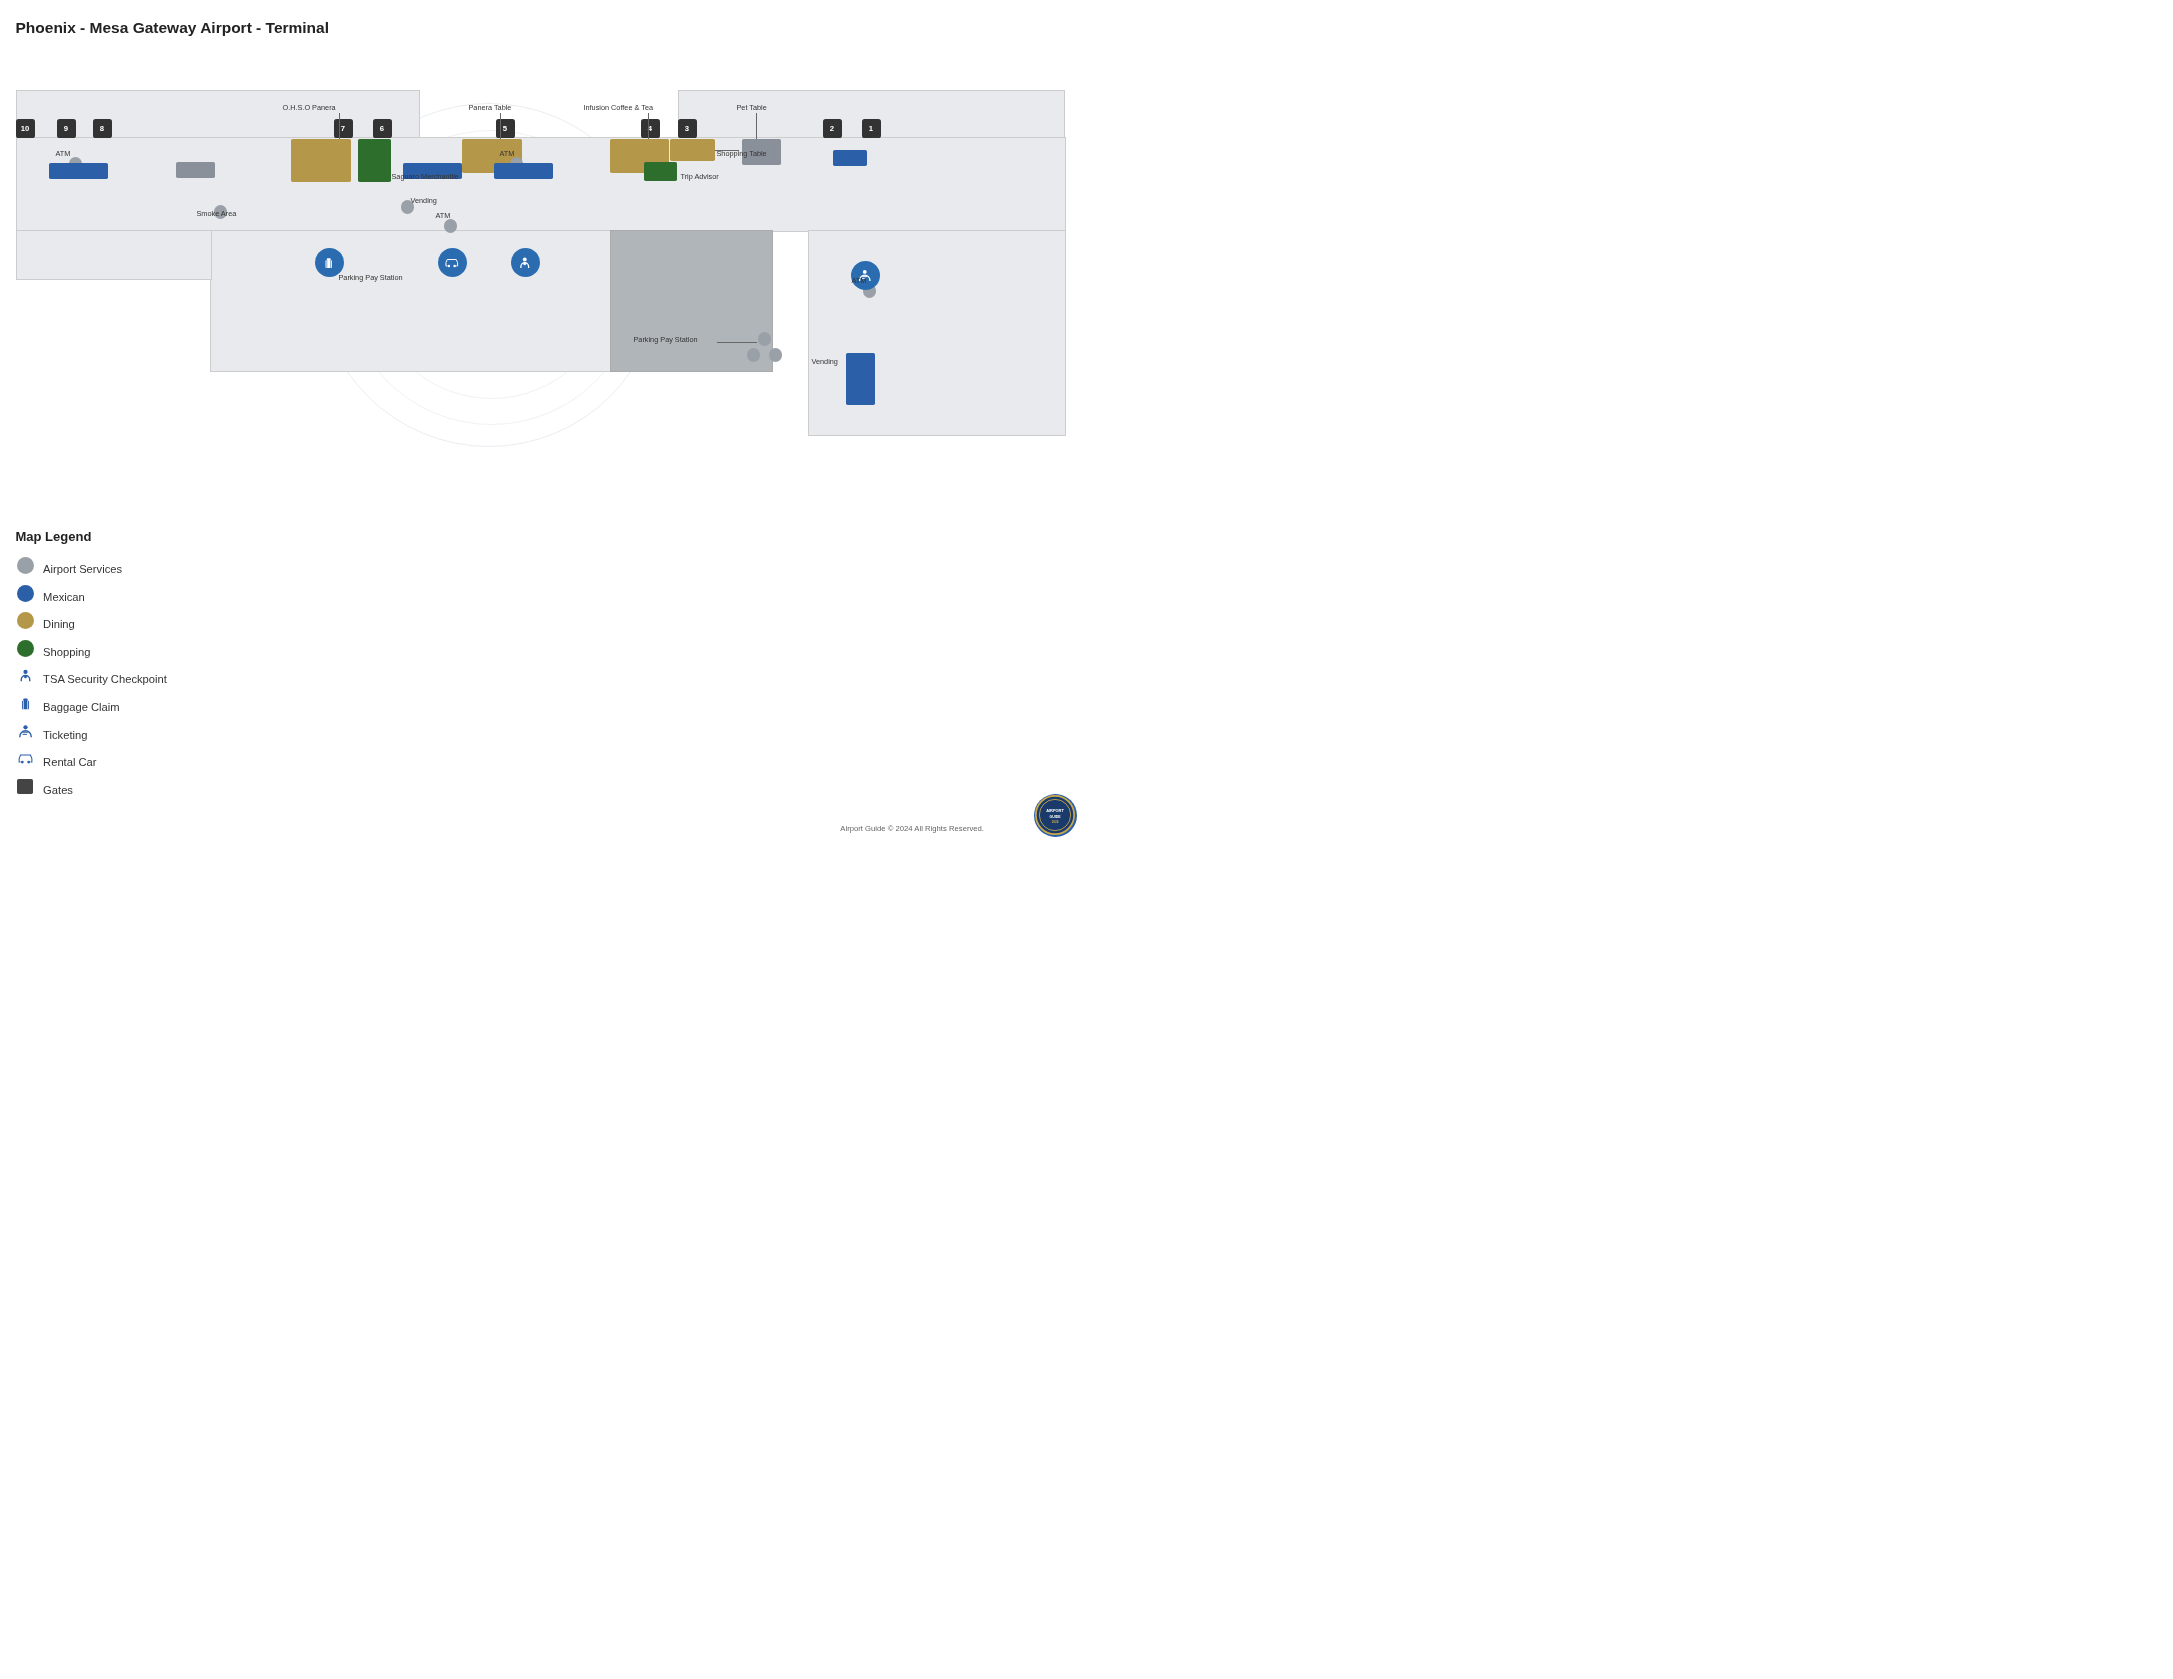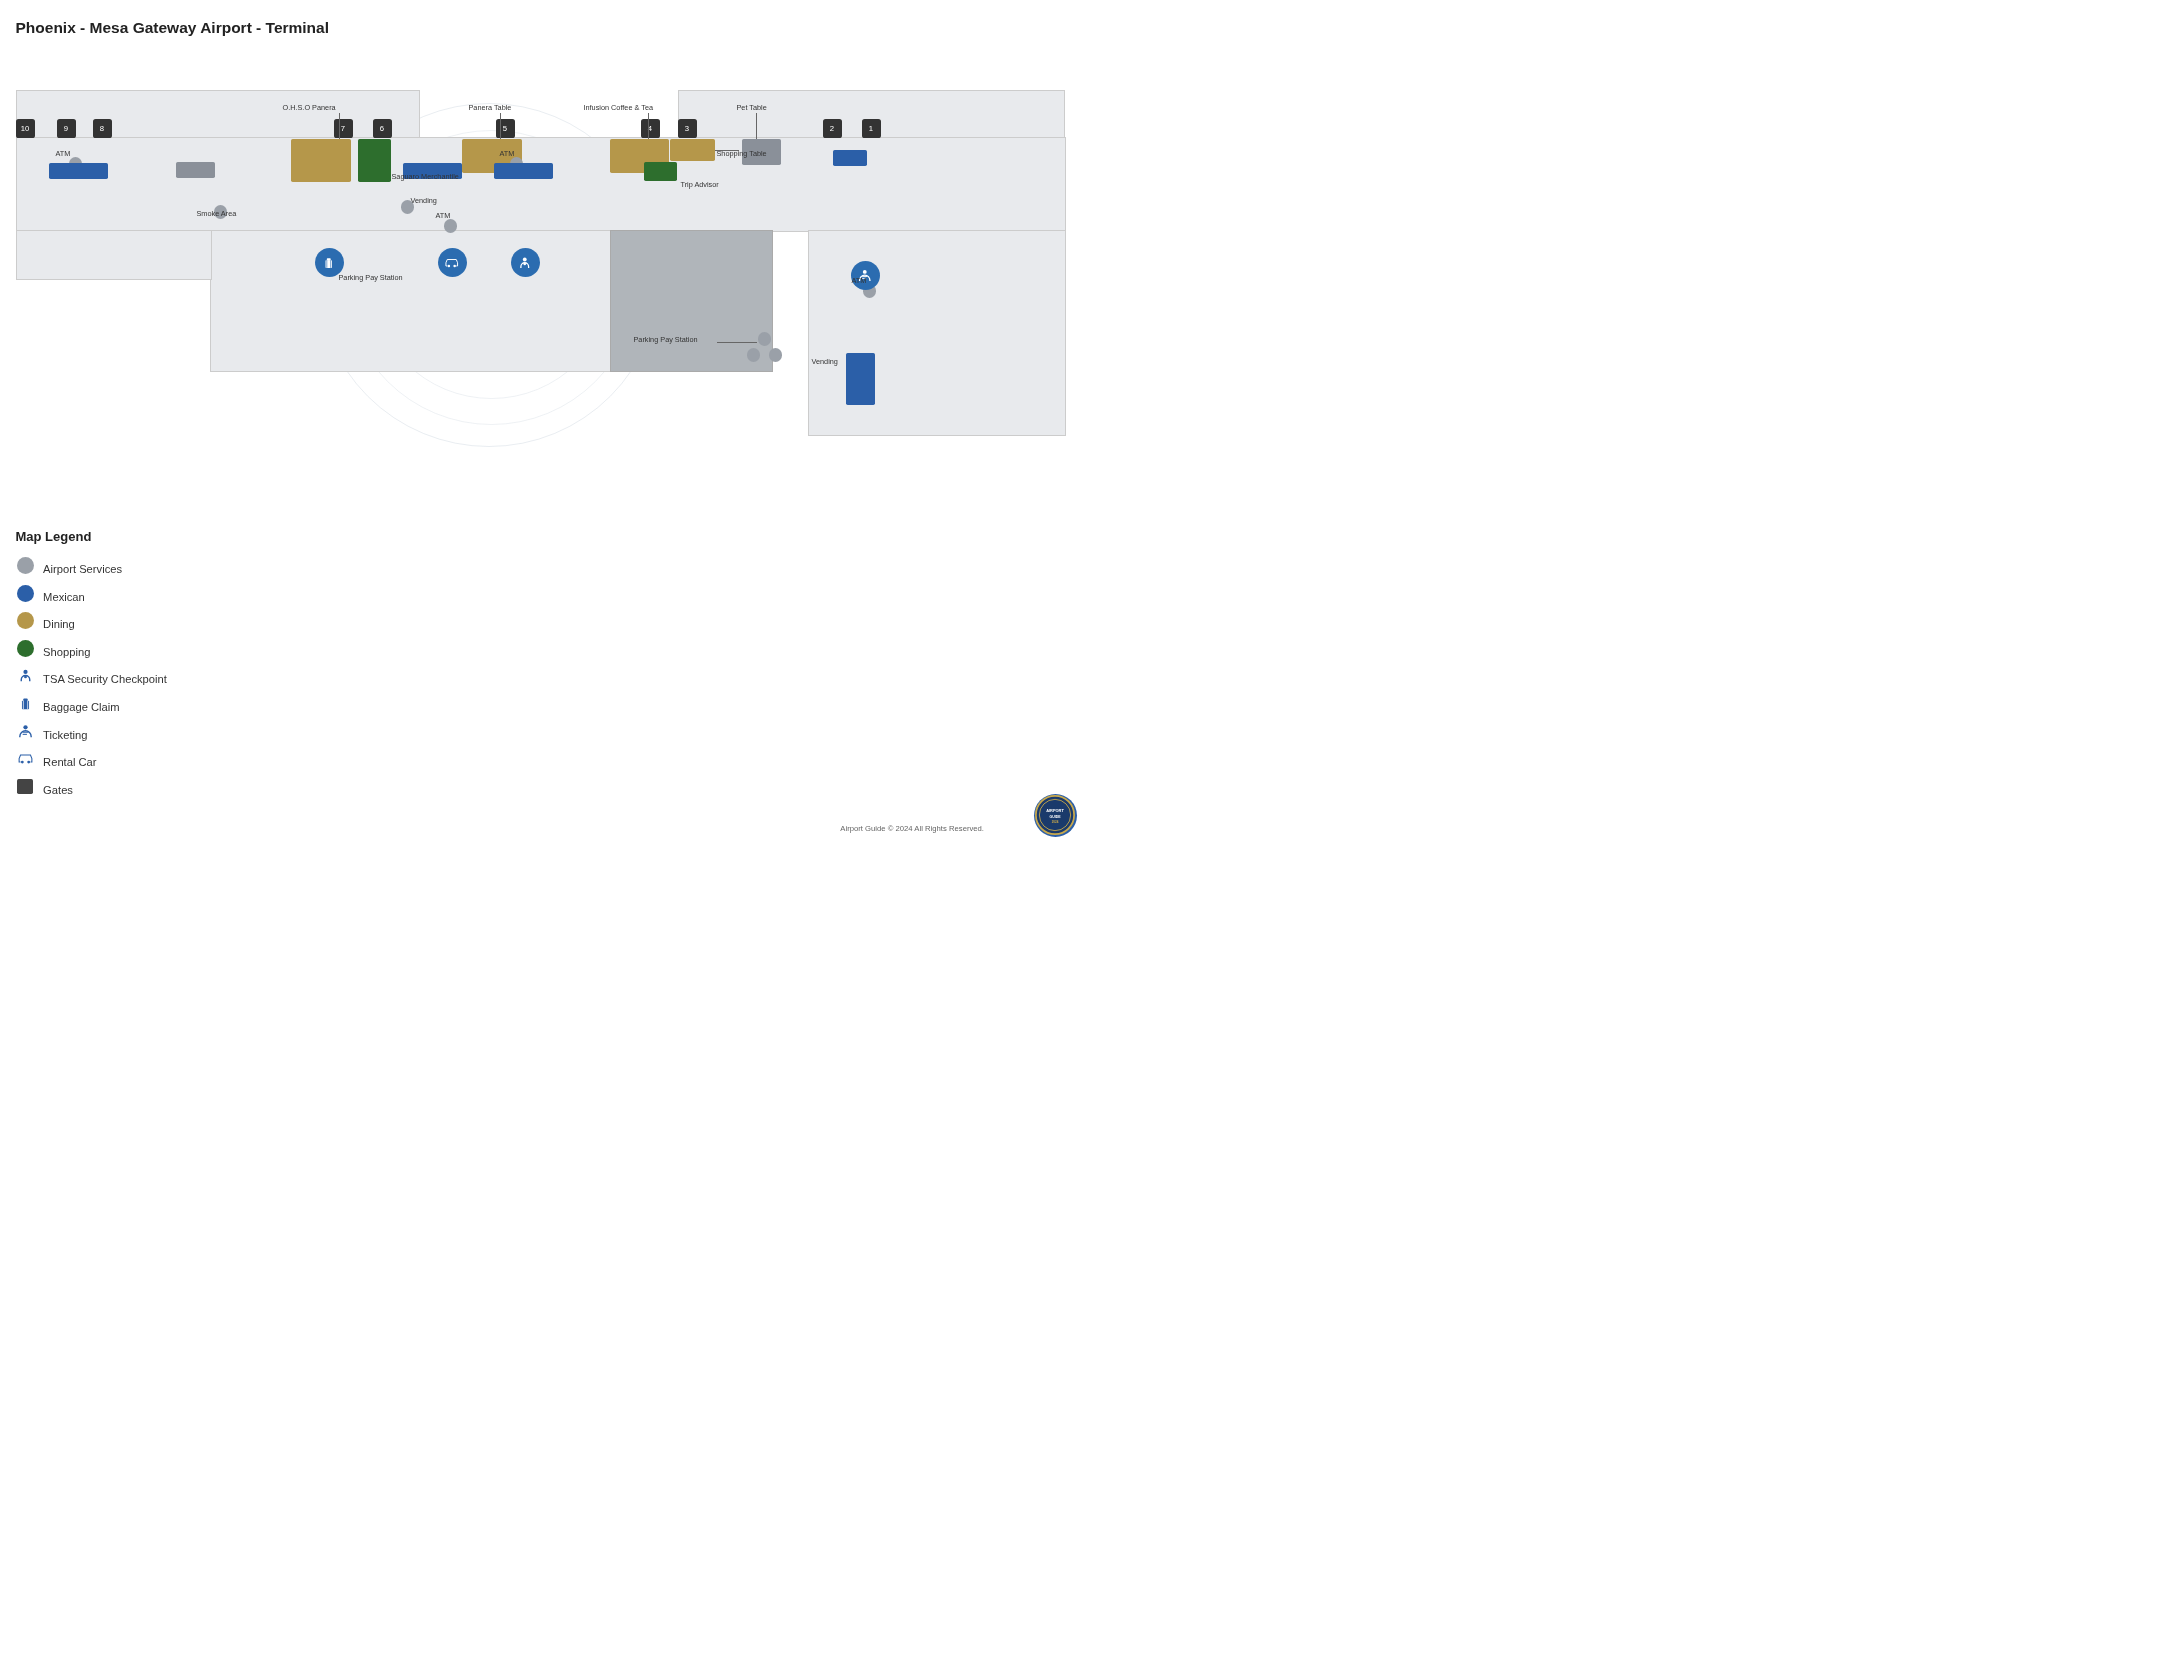--- a/index.html
+++ b/index.html
@@ -137,21 +137,21 @@
     }
 
     
     .gate-box {
       position: absolute;
       width: 19px;
       height: 19px;
       background: #333;
       color: #fff;
       font-size: 7.7px;
-      font-weight: normal;
+      font-weight: bold;
       display: flex;
       align-items: center;
       justify-content: center;
       border-radius: 2.6px;
       top: 59px;
     }
 
     
     .block {
       position: absolute;
@@ -365,21 +365,21 @@
     <div class="service-dot" style="top:97px; left:494px"></div>
     <div class="map-label" style="top:89px; left:484px">ATM</div>
 
     <div class="block block-blue" style="top:103px; left:478px; width:59px; height:15.5px"></div>
 
     <div class="map-label" style="top:43px; left:568px">Infusion Coffee &amp; Tea</div>
     <div class="label-line" style="top:53px; left:632px; width:0.9px; height:26px"></div>
     <div class="block block-gold" style="top:79px; left:594px; width:59px; height:34px"></div>
 
     <div class="block block-green" style="top:102px; left:628px; width:33px; height:19px"></div>
-    <div class="map-label" style="top:120px; left:665px">Trip Advisor</div>
+    <div class="map-label" style="top:112px; left:665px">Trip Advisor</div>
 
     <div class="map-label" style="top:43px; left:721px">Pet Table</div>
     <div class="label-line" style="top:53px; left:740px; width:0.9px; height:26px"></div>
 
     <div class="block block-gray" style="top:79px; left:726px; width:39px; height:26px"></div>
 
     <div class="map-label" style="top:89px; left:701px">Shopping Table</div>
 
     <div class="label-line" style="top:90px; left:699px; width:24px; height:0.9px"></div>
     <div class="block block-gold" style="top:79px; left:654px; width:45px; height:22.4px"></div>

